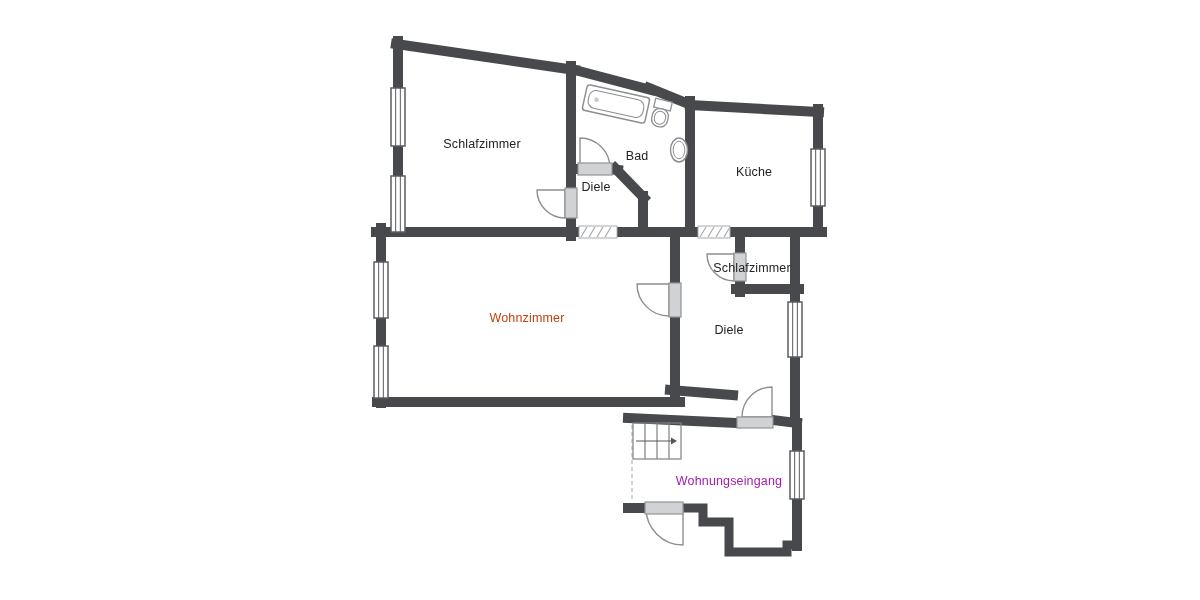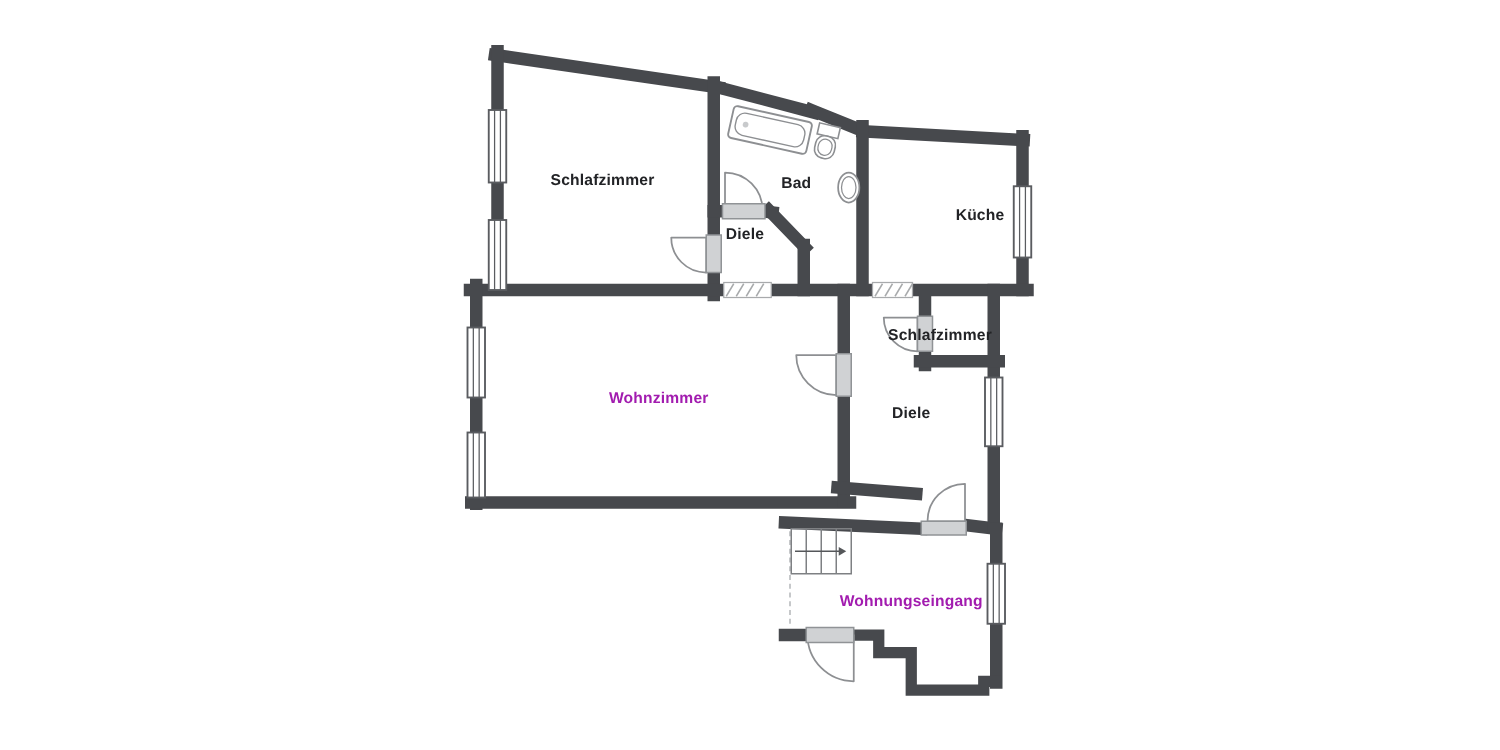--- a/index.html
+++ b/index.html
@@ -8,21 +8,21 @@
     width:1200px;height:600px;
     background:#ffffff;
     overflow:hidden;
     font-family:"Liberation Sans", sans-serif;
   }
   .plan-svg{position:absolute;left:0;top:0;}
   .room-label{
     position:absolute;
     transform:translate(-50%,-50%);
     font-size:12.5px;
-    font-weight:bold;
+    font-weight:normal;
     color:#222326;
     letter-spacing:.15px;
     white-space:nowrap;
     user-select:none;
   }
 </style>
 </head>
 <body>
 
 <div class="canvas">
@@ -121,20 +121,20 @@
       <g transform="translate(662,109) rotate(13)">
         <rect x="-8.5" y="-9" width="17" height="9" fill="#ffffff" stroke="#8d8f92" stroke-width="1.3"></rect>
         <rect x="-8" y="0" width="16" height="18" rx="7" fill="#ffffff" stroke="#8d8f92" stroke-width="1.3"></rect>
         <rect x="-5.5" y="2.5" width="11" height="13" rx="5.5" fill="#ffffff" stroke="#8d8f92" stroke-width="1"></rect>
       </g>
       <ellipse cx="679" cy="150" rx="8.5" ry="12" fill="#ffffff" stroke="#8d8f92" stroke-width="1.4"></ellipse>
       <ellipse cx="679" cy="150" rx="5.8" ry="8.8" fill="#ffffff" stroke="#8d8f92" stroke-width="1"></ellipse>
     </svg>
 
   <span class="room-label" style="left: 482px; top: 144px; color: rgb(34, 35, 38);">Schlafzimmer</span>
-  <span class="room-label" style="left: 637px; top: 146px; color: rgb(34, 35, 38); text-align: center;">Bad</span>
+  <span class="room-label" style="left: 637px; top: 156px; color: rgb(34, 35, 38); text-align: center;">Bad</span>
   <span class="room-label" style="left: 596px; top: 187px; color: rgb(34, 35, 38);">Diele</span>
-  <span class="room-label" style="left: 784px; top: 172px; color: rgb(34, 35, 38);">Küche</span>
-  <span class="room-label" style="left: 527px; top: 318px; color: #a21caf; text-align: right;">Wohnzimmer</span>
+  <span class="room-label" style="left: 754px; top: 172px; color: rgb(34, 35, 38);">Küche</span>
+  <span class="room-label" style="left: 527px; top: 318px; color: #c2410c; text-align: right;">Wohnzimmer</span>
   <span class="room-label" style="left: 752px; top: 268px; color: rgb(34, 35, 38);">Schlafzimmer</span>
   <span class="room-label" style="left: 729px; top: 330px; color: rgb(34, 35, 38);">Diele</span>
   <span class="room-label" style="left: 729px; top: 481px; color: #a21caf;">Wohnungseingang</span>
 </div>
 
 </body></html>

